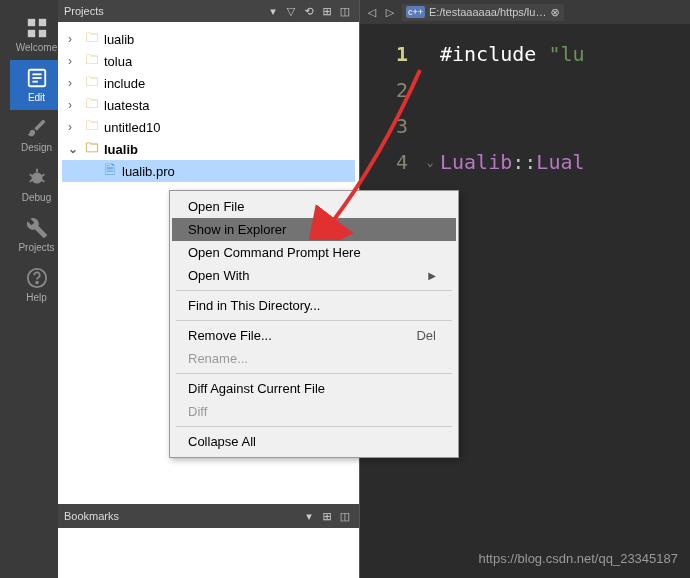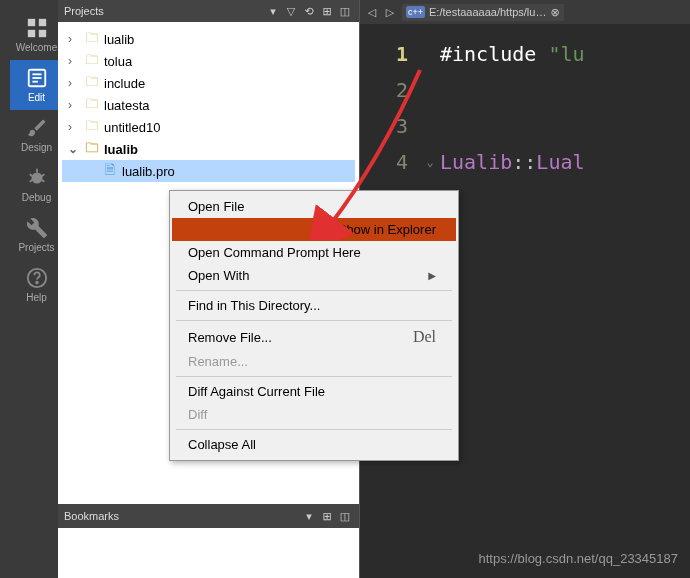--- a/index.html
+++ b/index.html
@@ -37,24 +37,24 @@
   .gutter .current { color: #d4cf8a; font-weight: bold; }
   .fold-col { width: 20px; padding-top: 12px; line-height: 36px; color: #888; font-size: 12px; text-align: center; }
   .code { padding-top: 12px; line-height: 36px; }
   .kw { color: #ffffff; }
   .str { color: #6a945b; }
   .type { color: #b877c6; }
   .punc { color: #c0c0c0; }
   .context-menu { position: absolute; left: 153px; top: 190px; width: 290px; background: #f0f0f0; border: 1px solid #999; box-shadow: 2px 2px 6px rgba(0,0,0,0.3); padding: 4px 2px; color: #000; font-size: 13px; z-index: 50; margin-left: 16px; }
   .menu-item { padding: 4px 20px 4px 16px; display: flex; justify-content: space-between; align-items: center; cursor: pointer; }
   .menu-item.disabled { color: #999; cursor: default; }
-  .menu-item.highlight { background: #c2410c; justify-content: flex-end; }
+  .menu-item.highlight { background: #737373; }
   .menu-sep { height: 1px; background: #ccc; margin: 3px 4px; }
   .menu-arrow { font-size: 10px; color: #555; }
-  .menu-shortcut { color: #555; font-size: 16px; font-family: Liberation Serif, serif; }
+  .menu-shortcut { color: #555; font-size: 13px; }
   .arrow-annotation { position: absolute; left: 200px; top: 60px; width: 230px; height: 180px; z-index: 60; pointer-events: none; }
   .watermark { position: absolute; right: 12px; bottom: 12px; color: #999; font-size: 13px; z-index: 40; }
 </style>
 </head>
 <body>
 
 <div class="container">
 
   <div class="sidebar">
     <div class="sidebar-item">

